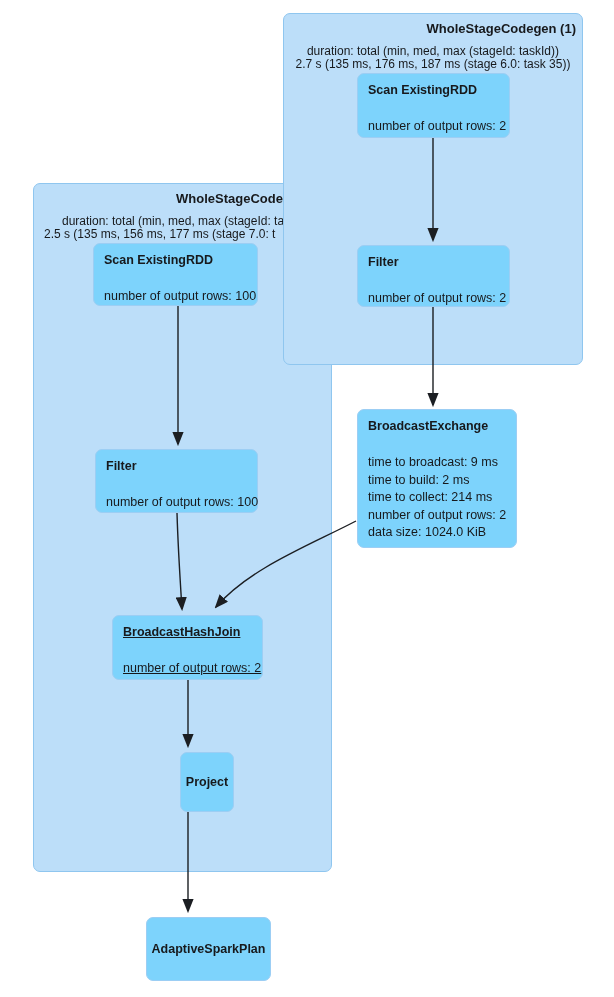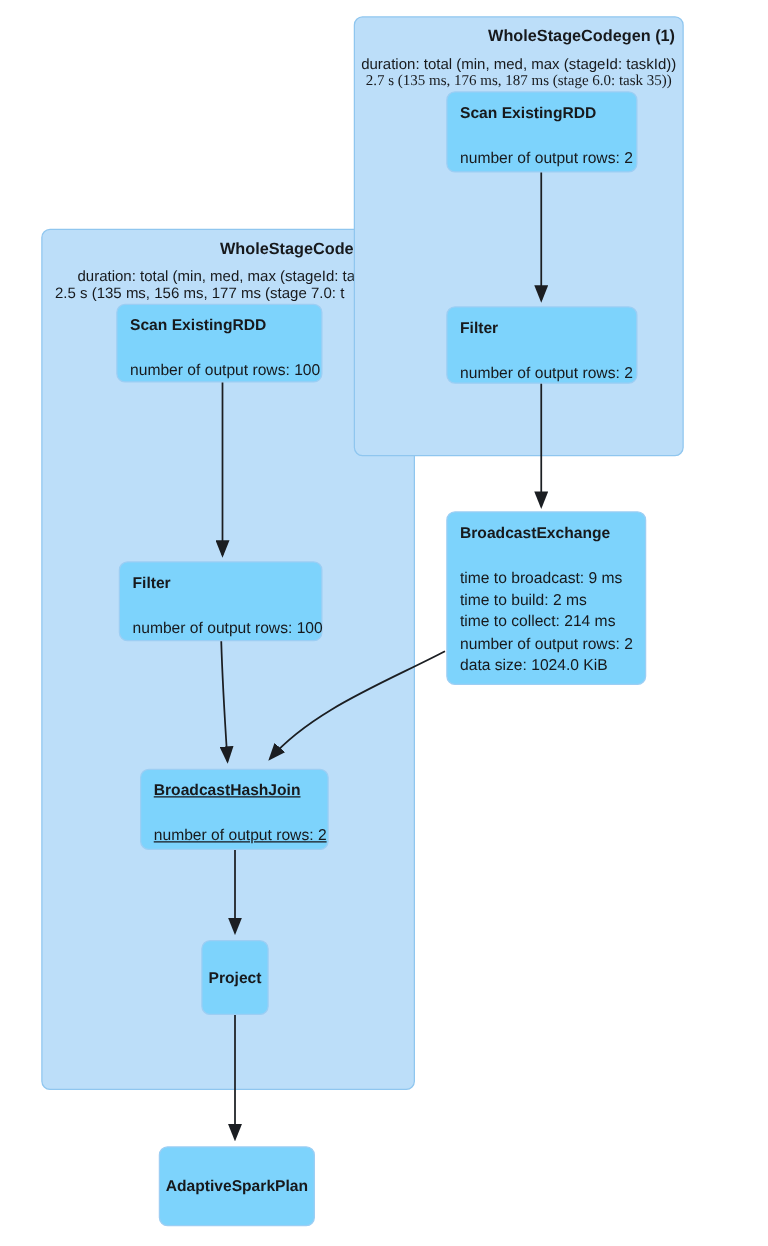--- a/index.html
+++ b/index.html
@@ -15,38 +15,38 @@
     background: #ffffff;
     overflow: hidden;
   }
   .cluster {
     position: absolute;
     background: #bcdef9;
     border: 1px solid #8fc6ef;
     border-radius: 7px;
   }
   #cluster-wsc2 { left: 33px; top: 183px; width: 299px; height: 689px; z-index: 1; }
-  #cluster-wsc1 { left: 283px; top: 13px; width: 264px; height: 352px; z-index: 2; }
+  #cluster-wsc1 { left: 283px; top: 13px; width: 300px; height: 352px; z-index: 2; }
   .cluster-title {
     position: absolute;
     font-size: 13px;
     font-weight: 700;
     white-space: nowrap;
     line-height: 14px;
   }
   #cluster-wsc1 .cluster-title { top: 8px; right: 6px; text-align: right; }
   #cluster-wsc2 .cluster-title { top: 8px; left: 142px; }
   .dur-line {
     position: absolute;
     font-size: 12px;
     line-height: 13px;
     white-space: nowrap;
   }
   #cluster-wsc1 .dur-1 { top: 31px; left: 0; right: 0; text-align: center; }
-  #cluster-wsc1 .dur-2 { top: 44px; left: 0; right: 0; text-align: center; font-family: Liberation Serif, serif; }
+  #cluster-wsc1 .dur-2 { top: 44px; left: 0; right: 0; text-align: center; }
   #cluster-wsc2 .dur-1 { top: 31px; left: 28px; }
   #cluster-wsc2 .dur-2 { top: 44px; left: 10px; }
   .node {
     position: absolute;
     background: #7dd3fc;
     border: 1px solid #9ccef4;
     border-radius: 7px;
     padding: 8px 10px 0 10px;
     z-index: 3;
   }
@@ -60,20 +60,21 @@
   .node-metric {
     font-size: 12.5px;
     line-height: 17.5px;
     white-space: nowrap;
   }
   .node.label-only {
     display: flex;
     align-items: center;
     justify-content: center;
     padding: 0;
+    margin-left: 19px;
   }
   .node.label-only .node-title { margin: 0; }
   #node-scan1   { left: 357px; top: 73px;  width: 153px; height: 65px; }
   #node-filter1 { left: 357px; top: 245px; width: 153px; height: 62px; }
   #node-bex     { left: 357px; top: 409px; width: 160px; height: 139px; }
   #node-scan2   { left: 93px;  top: 243px; width: 165px; height: 63px; }
   #node-filter2 { left: 95px;  top: 449px; width: 163px; height: 64px; }
   #node-bhj     { left: 112px; top: 615px; width: 151px; height: 65px; text-decoration: underline; }
   #node-project { left: 161px; top: 752px; width: 54px;  height: 60px; }
   #node-asp     { left: 127px; top: 917px; width: 125px; height: 64px; align-items: center; }

